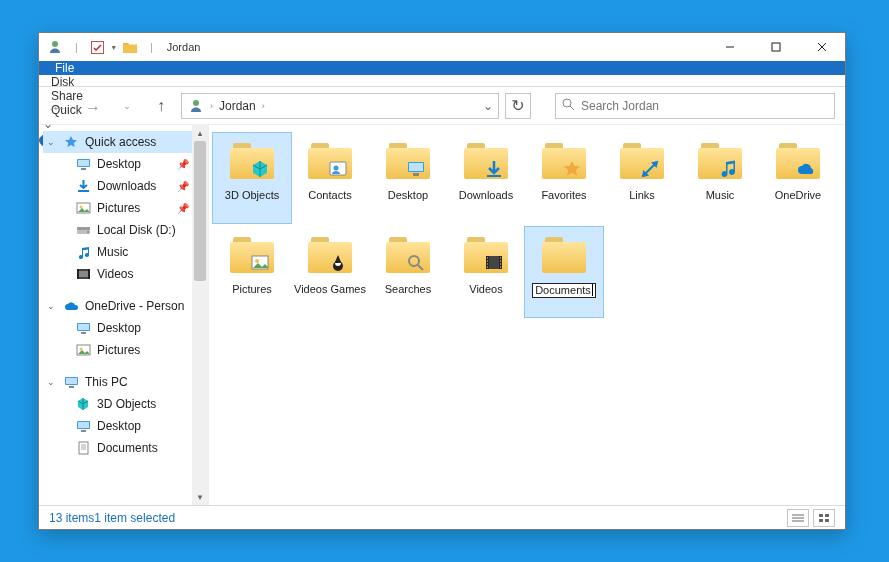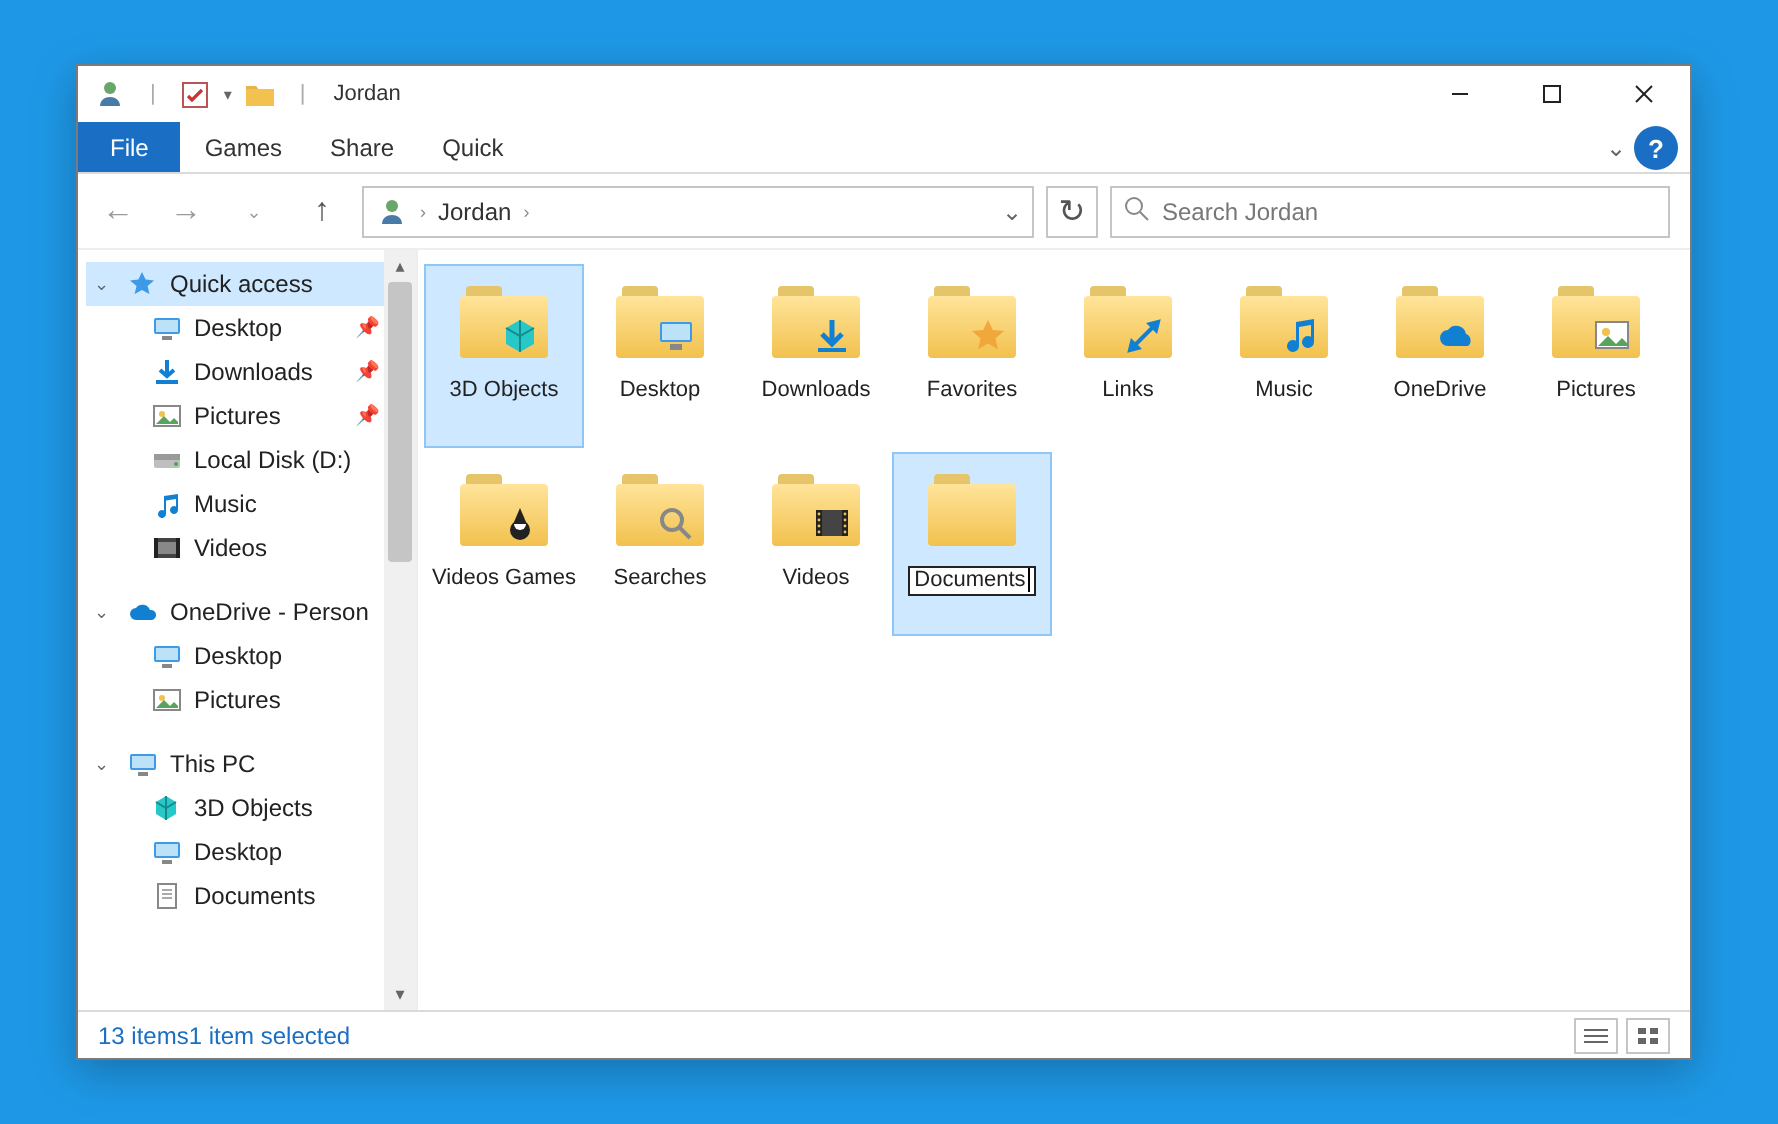--- a/index.html
+++ b/index.html
@@ -10,37 +10,37 @@
     display: flex; flex-direction: column;
   }
   
   .titlebar { height: 28px; display: flex; align-items: center; font-size: 11px; color:#333; }
   .titlebar .qat { display:flex; align-items:center; gap:6px; padding-left:8px; }
   .titlebar .sep { color:#aaa; margin:0 6px; }
   .titlebar .title { padding-left:2px; }
   .titlebar .spacer { flex:1; }
   .winbtn { width:46px; height:28px; display:flex; align-items:center; justify-content:center; }
   
-  .ribbon { height:26px; display:flex; align-items:stretch; border-bottom:1px solid #dadada; font-size:12px; }
+  .ribbon { height:26px; display:flex; align-items:stretch; border-bottom:1px solid #dadada; font-size:12px;flex-direction:column; }
   .ribbon .tab { padding:0 12px; display:flex; align-items:center; color:#333; }
   .ribbon .tab.file { background:#1a6fc4; color:#fff; padding:0 16px; }
   .ribbon .spacer { flex:1; }
   .ribbon .help { width:22px; height:22px; margin:2px 6px 0 0; border-radius:50%; background:#1a6fc4; color:#fff; display:flex; align-items:center; justify-content:center; font-weight:bold; font-size:13px; }
   .ribbon .chev { display:flex; align-items:center; padding:0 4px; color:#666; }
   
   .addrrow { height:38px; display:flex; align-items:center; gap:6px; padding:0 10px 0 6px; border-bottom:1px solid #eee; }
   .navbtn { width:28px; height:28px; display:flex; align-items:center; justify-content:center; color:#9a9a9a; font-size:16px; }
   .navbtn.enabled { color:#555; }
   .addrbox { flex:1; height:26px; border:1px solid #c5c5c5; display:flex; align-items:center; font-size:12px; color:#333; }
   .addrbox .seg { padding:0 6px; display:flex; align-items:center; gap:4px; }
   .addrbox .bc-arrow { color:#888; font-size:9px; padding:0 2px; }
   .addrbox .spacer { flex:1; }
   .addrbox .dd { width:20px; display:flex; align-items:center; justify-content:center; color:#666; }
   .refresh { width:26px; height:26px; border:1px solid #c5c5c5; display:flex; align-items:center; justify-content:center; color:#555; }
-  .search { width:280px; height:26px; border:1px solid #c5c5c5; display:flex; align-items:center; color:#777; font-size:12px; padding-left:6px; gap:6px; }
+  .search { width:280px; height:26px; border:1px solid #c5c5c5; display:flex; align-items:center; color:#777; font-size:12px; padding-left:6px; gap:6px;margin-left:18px; }
   
   .body { flex:1; display:flex; overflow:hidden; }
   .navpane { width:170px; border-right:1px solid #eee; font-size:12px; color:#222; position:relative; overflow:hidden; }
   .navpane .vscroll { position:absolute; right:0; top:0; bottom:0; width:16px; background:#f0f0f0; display:flex; flex-direction:column; align-items:center; }
   .navpane .vscroll .arrow { height:16px; width:100%; display:flex; align-items:center; justify-content:center; color:#666; font-size:9px; }
   .navpane .vscroll .track { flex:1; position:relative; width:100%; }
   .navpane .vscroll .thumb { position:absolute; left:2px; right:2px; top:0; height:140px; background:#c5c5c5; border-radius:2px; }
   .navpane .tree { padding:6px 0 6px 4px; }
   .tree-group { margin-bottom:10px; }
   .tree-item { display:flex; align-items:center; gap:6px; height:22px; padding-left:16px; padding-right:18px; }
@@ -110,21 +110,21 @@
     <div class="winbtn close">
         <svg width="10" height="10">
           <line x1="1" y1="1" x2="9" y2="9" stroke="#222"></line>
           <line x1="9" y1="1" x2="1" y2="9" stroke="#222"></line>
         </svg>
       </div>
   </div>
 
   <div class="ribbon">
     <div class="tab file">File</div>
-    <div class="tab">Games</div>
+    <div class="tab">Disk</div>
     <div class="tab">Share</div>
     <div class="tab">Quick</div>
     <div class="spacer"></div>
     <div class="chev">⌄</div>
     <div class="help">?</div>
   </div>
 
   <div class="addrrow">
     <div class="navbtn">←</div>
     <div class="navbtn">→</div>
@@ -347,20 +347,34 @@
             </div>
             <div class="label">3D Objects</div>
           </div>
           <div class="item">
             <div class="big">
               <div class="folder">
                 <div class="back"></div>
                 <div class="body"></div>
               </div>
               <div class="overlay"><svg width="20" height="20" viewBox="0 0 20 20">
+                  <rect x="2" y="3" width="16" height="13" rx="1" fill="#fff" stroke="#888"></rect>
+                  <circle cx="8" cy="9" r="2.5" fill="#3c9ae8"></circle>
+                  <path d="M4 15c0-2 2-3 4-3s4 1 4 3" fill="#3c9ae8"></path>
+                </svg></div>
+            </div>
+            <div class="label">Contacts</div>
+          </div>
+          <div class="item">
+            <div class="big">
+              <div class="folder">
+                <div class="back"></div>
+                <div class="body"></div>
+              </div>
+              <div class="overlay"><svg width="20" height="20" viewBox="0 0 20 20">
                   <rect x="2" y="3" width="16" height="10" rx="1" fill="#3c9ae8"></rect>
                   <rect x="3" y="4" width="14" height="8" fill="#bde1f6"></rect>
                   <rect x="7" y="14" width="6" height="3" fill="#888"></rect>
                 </svg></div>
             </div>
             <div class="label">Desktop</div>
           </div>
           <div class="item">
             <div class="big">
               <div class="folder">

